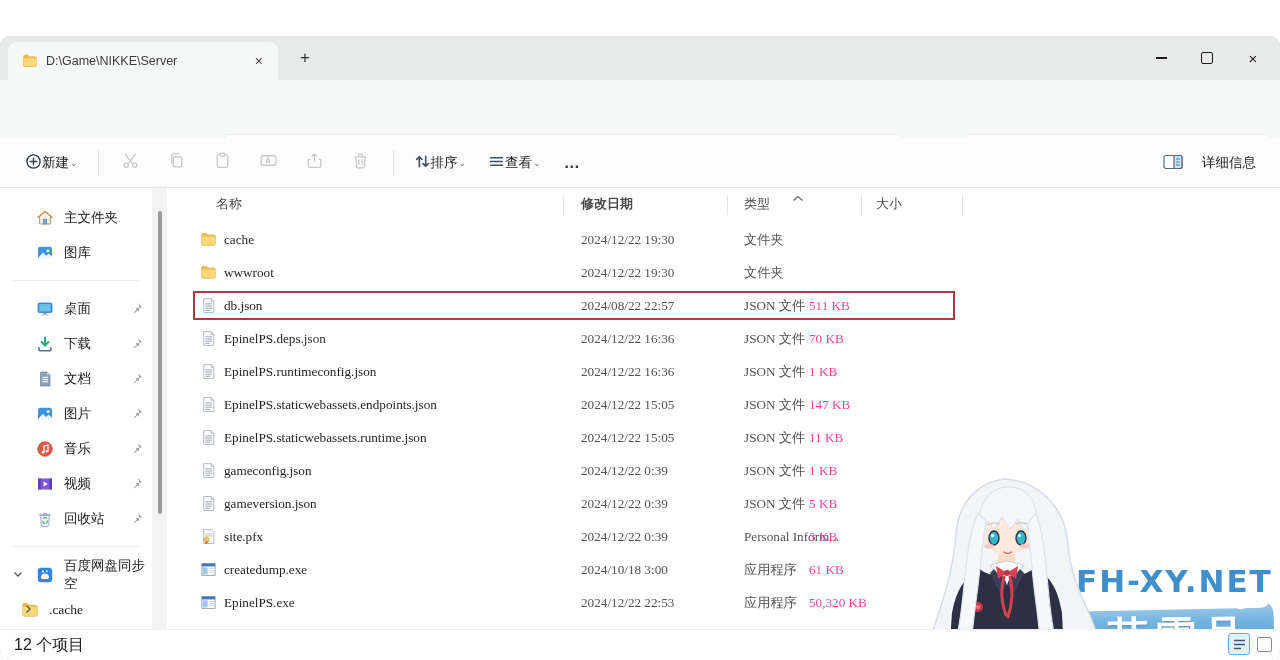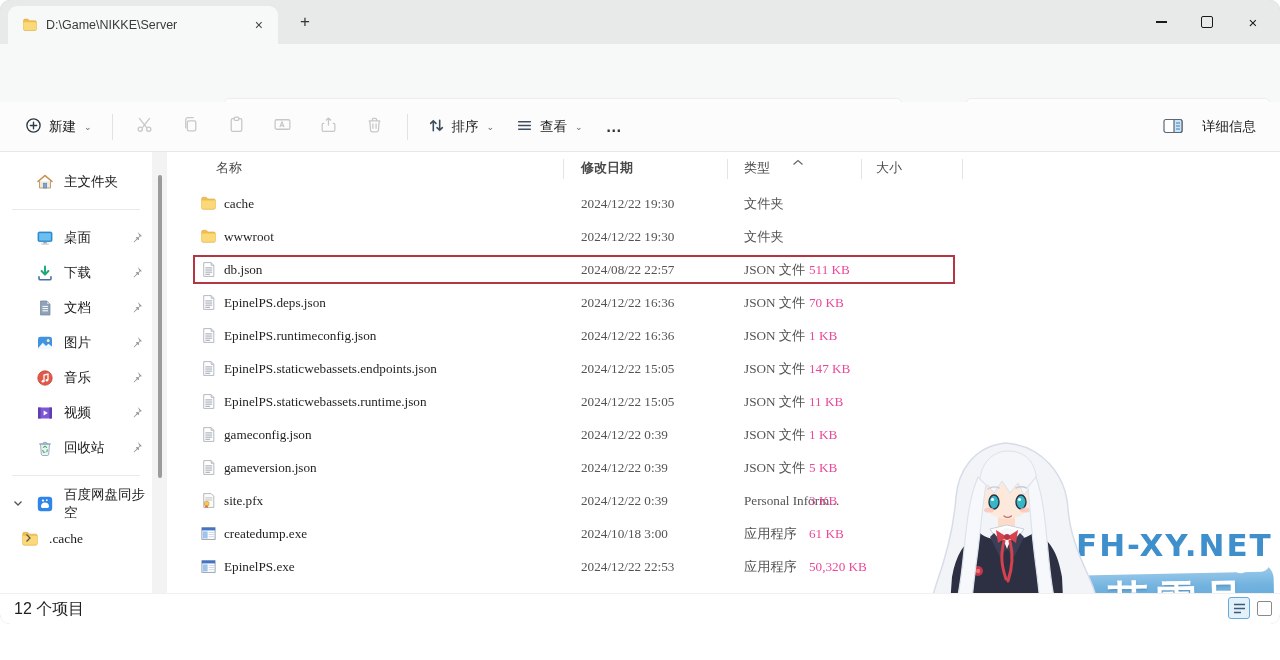--- a/index.html
+++ b/index.html
@@ -1,18 +1,18 @@
 <!DOCTYPE html>
 <html><head>
 <meta charset="utf-8">
 <style>
   html,body{margin:0;padding:0;background:#fff;}
   #app{position:relative;width:1280px;height:624px;background:#fff;overflow:hidden;
        font-family:"Liberation Sans","DejaVu Sans",sans-serif;border-radius:10px;
-       box-shadow:inset 0 0 0 1px #c2c2c2;}
+       box-shadow:inset 0 0 0 1px #c2c2c2;margin-top:36px;}
   
   .titlebar{position:absolute;left:0;top:0;width:1280px;height:44px;background:#e8e9e9;}
   .tab{position:absolute;left:8px;top:6px;width:270px;height:38px;background:#f7f8f8;
        border-radius:9px 9px 0 0;display:flex;align-items:center;padding:0 8px;box-sizing:border-box;}
   .tab .ticon{width:16px;height:16px;margin:0 8px 0 6px;flex:0 0 auto;}
   .tab .ttitle{font-size:12.5px;color:#3a3a3a;flex:1;white-space:nowrap;overflow:hidden;}
   .tab .tclose{font-size:14px;color:#444;padding:2px 7px;border-radius:4px;cursor:default;}
   .newtab{position:absolute;left:292px;top:11px;font-size:17px;color:#333;padding:1px 8px;}
   .win-controls{position:absolute;right:4px;top:0;height:44px;display:flex;align-items:stretch;}
   .wc{width:46px;display:flex;align-items:center;justify-content:center;}
@@ -33,21 +33,21 @@
   .crumb-pc-icon{width:18px;height:18px;margin:0 2px 0 4px;}
   .search-field{left:966px;width:304px;padding:0 12px;}
   .search-field input{flex:1;border:none;outline:none;background:transparent;font-size:13.5px;
         color:#444;font-family:inherit;}
   .search-field input::placeholder{color:#8c8c8c;}
   .search-ico{width:15px;height:15px;flex:0 0 auto;}
   
   .toolbar{position:absolute;left:0;top:102px;width:1280px;height:50px;background:#fcfcfc;
            border-bottom:1px solid #e6e6e6;box-sizing:border-box;}
   .tb-left{position:absolute;left:14px;top:0;height:49px;display:flex;align-items:center;}
-  .tb-btn{display:flex;align-items:center;gap:7px;padding:0 11px;height:34px;border-radius:5px;
+  .tb-btn{display:flex;align-items:center;padding:0 11px;height:34px;border-radius:5px;
           font-size:13.5px;color:#1b1b1b;}
   .tb-chev{font-size:9px;color:#666;margin-left:1px;}
   .tb-sep{width:1px;height:26px;background:#e2e2e2;margin:0 9px;}
   .tb-ico{width:46px;height:34px;display:flex;align-items:center;justify-content:center;}
   .tb-more{font-size:16px;color:#333;letter-spacing:2px;padding:0 12px;font-weight:bold;}
   .details-btn{position:absolute;right:16px;top:8px;height:34px;display:flex;align-items:center;
                gap:19px;font-size:13.5px;color:#1b1b1b;padding:0 8px;}
   
   .sidebar{position:absolute;left:0;top:152px;width:152px;bottom:30px;background:#fff;padding-top:12px;box-sizing:border-box;}
   .sb-item{position:relative;height:35px;display:flex;align-items:center;gap:10px;
@@ -242,20 +242,28 @@
 
   <div class="sidebar" id="sidebar">
       <div class="sb-item">
         <span class="sbicon"><svg viewBox="0 0 18 18" width="100%" height="100%">
             <path d="M2 8.5L9 2.5l7 6" fill="none" stroke="#c98b45" stroke-width="1.6" stroke-linecap="round" stroke-linejoin="round"></path>
             <path d="M3.5 8.2V15h11V8.2" fill="#f3e9d8" stroke="#b9a078" stroke-width="1"></path>
             <rect x="7.3" y="10.2" width="3.4" height="4.8" fill="#7ba7d7" stroke="#5b7fa7" stroke-width=".6"></rect>
           </svg></span>
         <span>主文件夹</span>
       </div>
+      <div class="sb-item">
+        <span class="sbicon"><svg viewBox="0 0 18 18" width="100%" height="100%">
+            <rect x="2" y="2.8" width="14" height="12.4" rx="2.4" fill="#3f93e0"></rect>
+            <circle cx="11.8" cy="6.8" r="1.5" fill="#ffe9a8"></circle>
+            <path d="M2.6 13.2l4.4-4.6 3.2 3.2 2.4-2.2 4.6 3.8v1c0 1.3-1.1 2.4-2.4 2.4H5c-1.3 0-2.4-1.1-2.4-2.4z" fill="#fff" opacity=".92"></path>
+          </svg></span>
+        <span>图库</span>
+      </div>
       <div class="sb-div"></div>
       <div class="sb-item">
         <span class="sbicon"><svg viewBox="0 0 18 18" width="100%" height="100%">
             <rect x="2" y="3" width="14" height="9.6" rx="1.4" fill="#2f9ae3" stroke="#1f6fae" stroke-width=".7"></rect>
             <rect x="3.2" y="4.2" width="11.6" height="7.2" fill="#6cc0f0"></rect>
             <rect x="7.2" y="13" width="3.6" height="1.6" fill="#9aa7b5"></rect>
             <rect x="5.2" y="14.6" width="7.6" height="1" fill="#b9c3cf"></rect>
           </svg></span>
         <span>桌面</span>
         <span class="pin"><svg viewBox="0 0 12 12" width="100%" height="100%">

